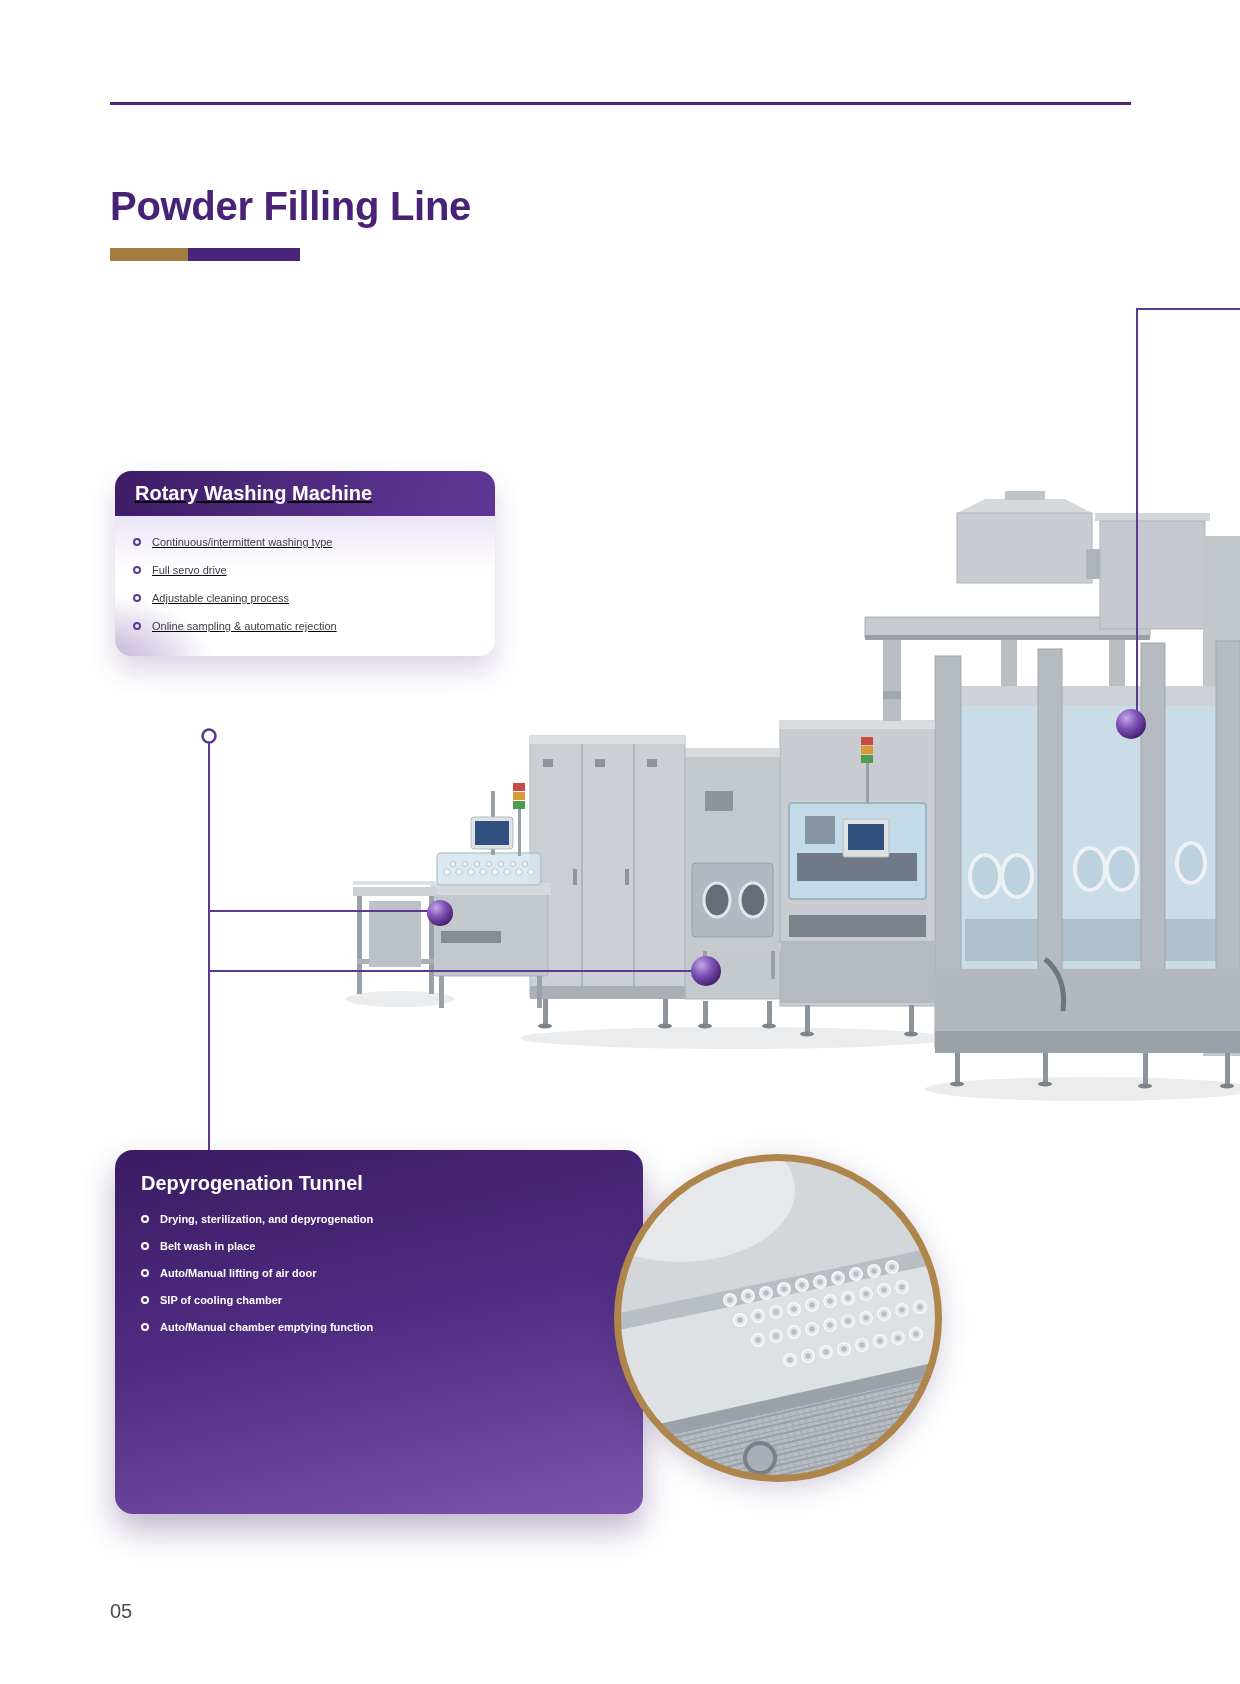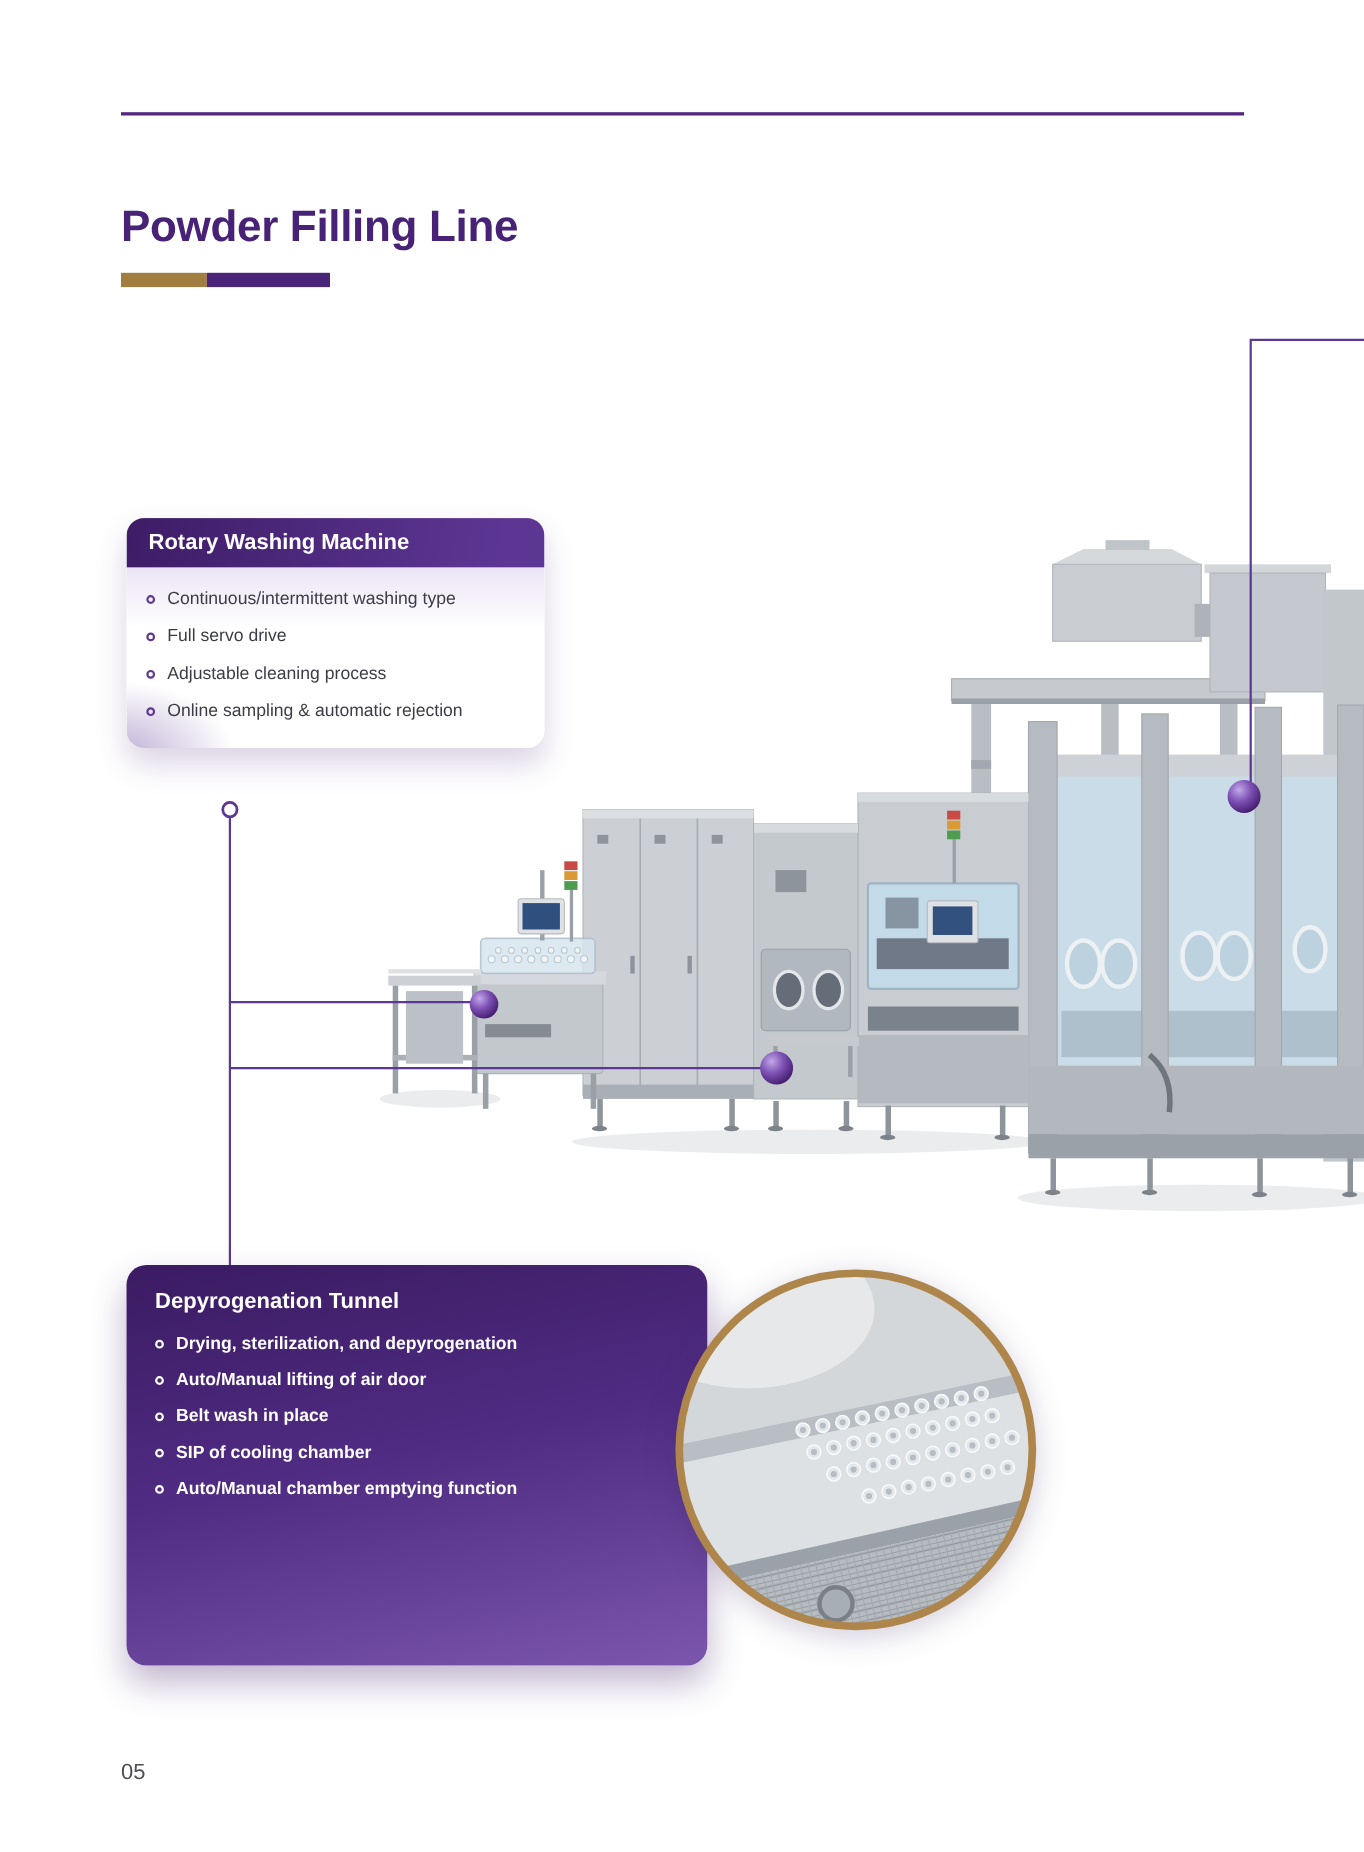--- a/index.html
+++ b/index.html
@@ -23,35 +23,36 @@
   .machinery { position:absolute; left:345px; top:475px; width:900px; height:630px; z-index:1; }
   .connectors { position:absolute; left:0; top:0; width:1240px; height:1684px; z-index:3; pointer-events:none; }
 
   .card { position:absolute; border-radius:16px; z-index:4; }
 
   .card-rotary {
     left:115px; top:455px; width:380px;
     background:#ffffff;
     box-shadow:0 14px 28px rgba(74,36,120,.20);
     overflow:hidden;
+    text-decoration:underline;
   }
   .card-rotary .card-head {
     background:linear-gradient(100deg,#3e1c66 0%,#5d3694 90%);
     padding:11px 20px; color:#ffffff; font-size:20px; font-weight:700;
   }
   .card-rotary .card-body {
     position:relative;
     padding:12px 18px 16px;
     background:
       radial-gradient(150px 95px at -10px 105%, rgba(94,55,149,.42), rgba(94,55,149,0) 72%),
       linear-gradient(180deg,#ece4f6 0px,#ffffff 55px);
   }
 
   .bullets { list-style:none; }
-  .bullets li { display:flex; align-items:center; gap:11px; padding:8px 0; font-size:16px; }
+  .bullets li { display:flex; align-items:center; gap:11px; padding:8px 0; font-size:11px; }
   .card-rotary .bullets li { color:#3c3c46; }
   .dot { width:8px; height:8px; border-radius:50%; flex:0 0 auto; border:2px solid #5c3a93; background:transparent; }
 
   .card-depyro {
     left:115px; top:1134px; width:528px; height:364px; border-radius:18px;
     background:linear-gradient(168deg,#3b1b62 0%,#502c83 48%,#7b56ac 100%);
     box-shadow:0 16px 32px rgba(59,27,98,.32);
     color:#ffffff;
   }
   .card-depyro .card-head { padding:22px 26px 8px; font-size:20px; font-weight:700; }
@@ -268,25 +269,25 @@
   <div class="card card-depyro">
     <div class="card-head">Depyrogenation Tunnel</div>
     <div class="card-body">
       <ul class="bullets">
         <li>
           <span class="dot"></span>
           <span>Drying, sterilization, and depyrogenation</span>
         </li>
         <li>
           <span class="dot"></span>
+          <span>Belt wash in place</span>
+        </li>
+        <li>
+          <span class="dot"></span>
           <span>Auto/Manual lifting of air door</span>
-        </li>
-        <li>
-          <span class="dot"></span>
-          <span>Belt wash in place</span>
         </li>
         <li>
           <span class="dot"></span>
           <span>SIP of cooling chamber</span>
         </li>
         <li>
           <span class="dot"></span>
           <span>Auto/Manual chamber emptying function</span>
         </li>
       </ul>

